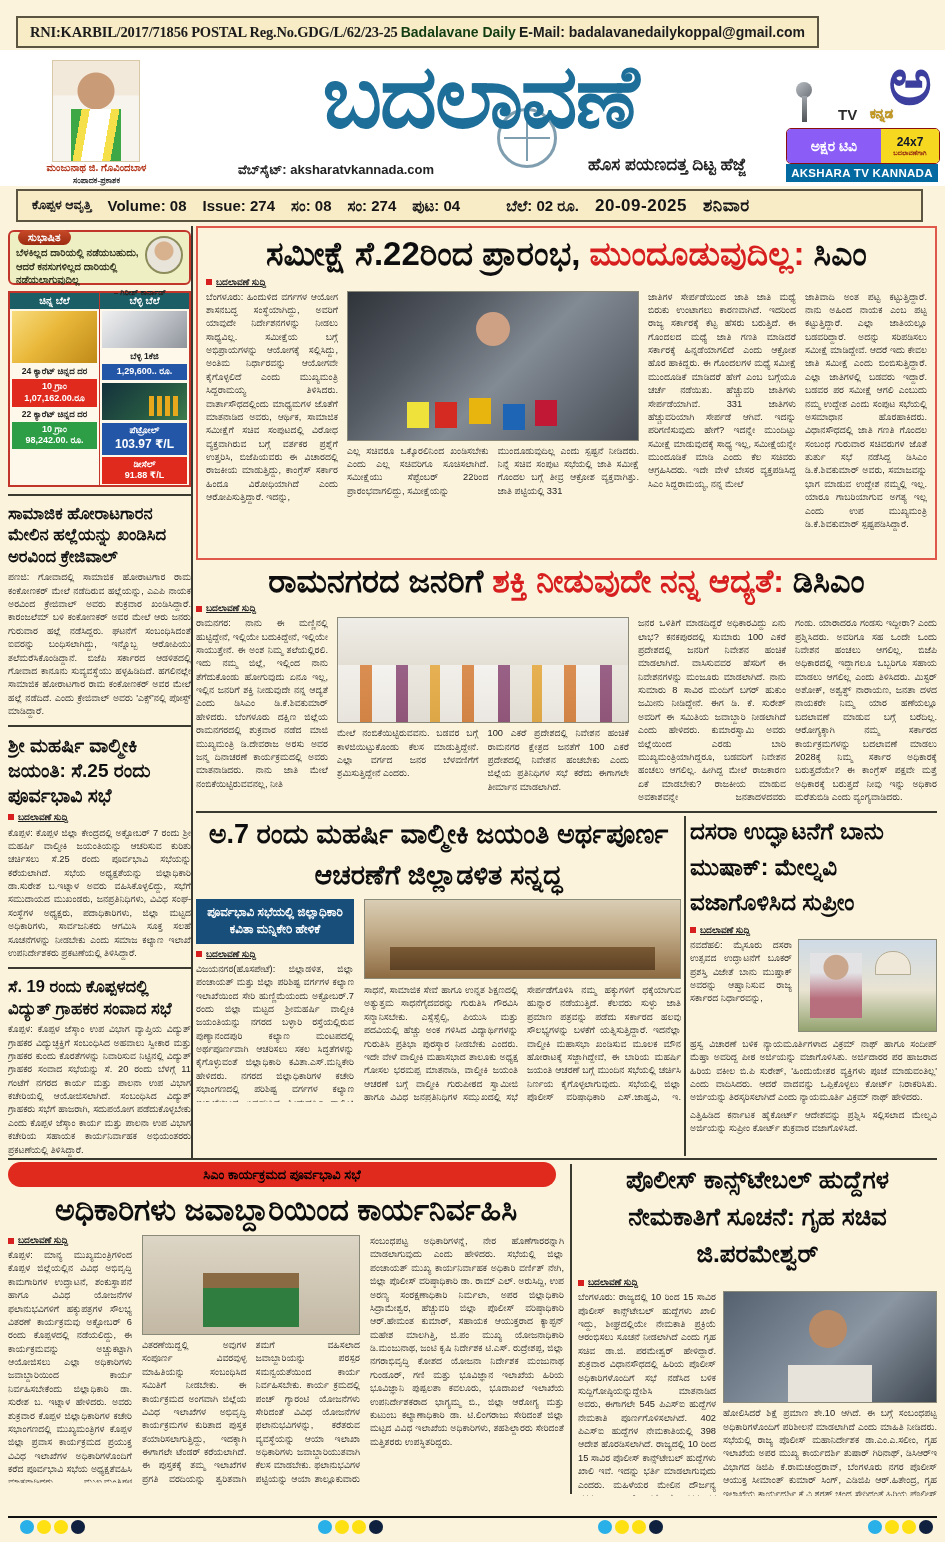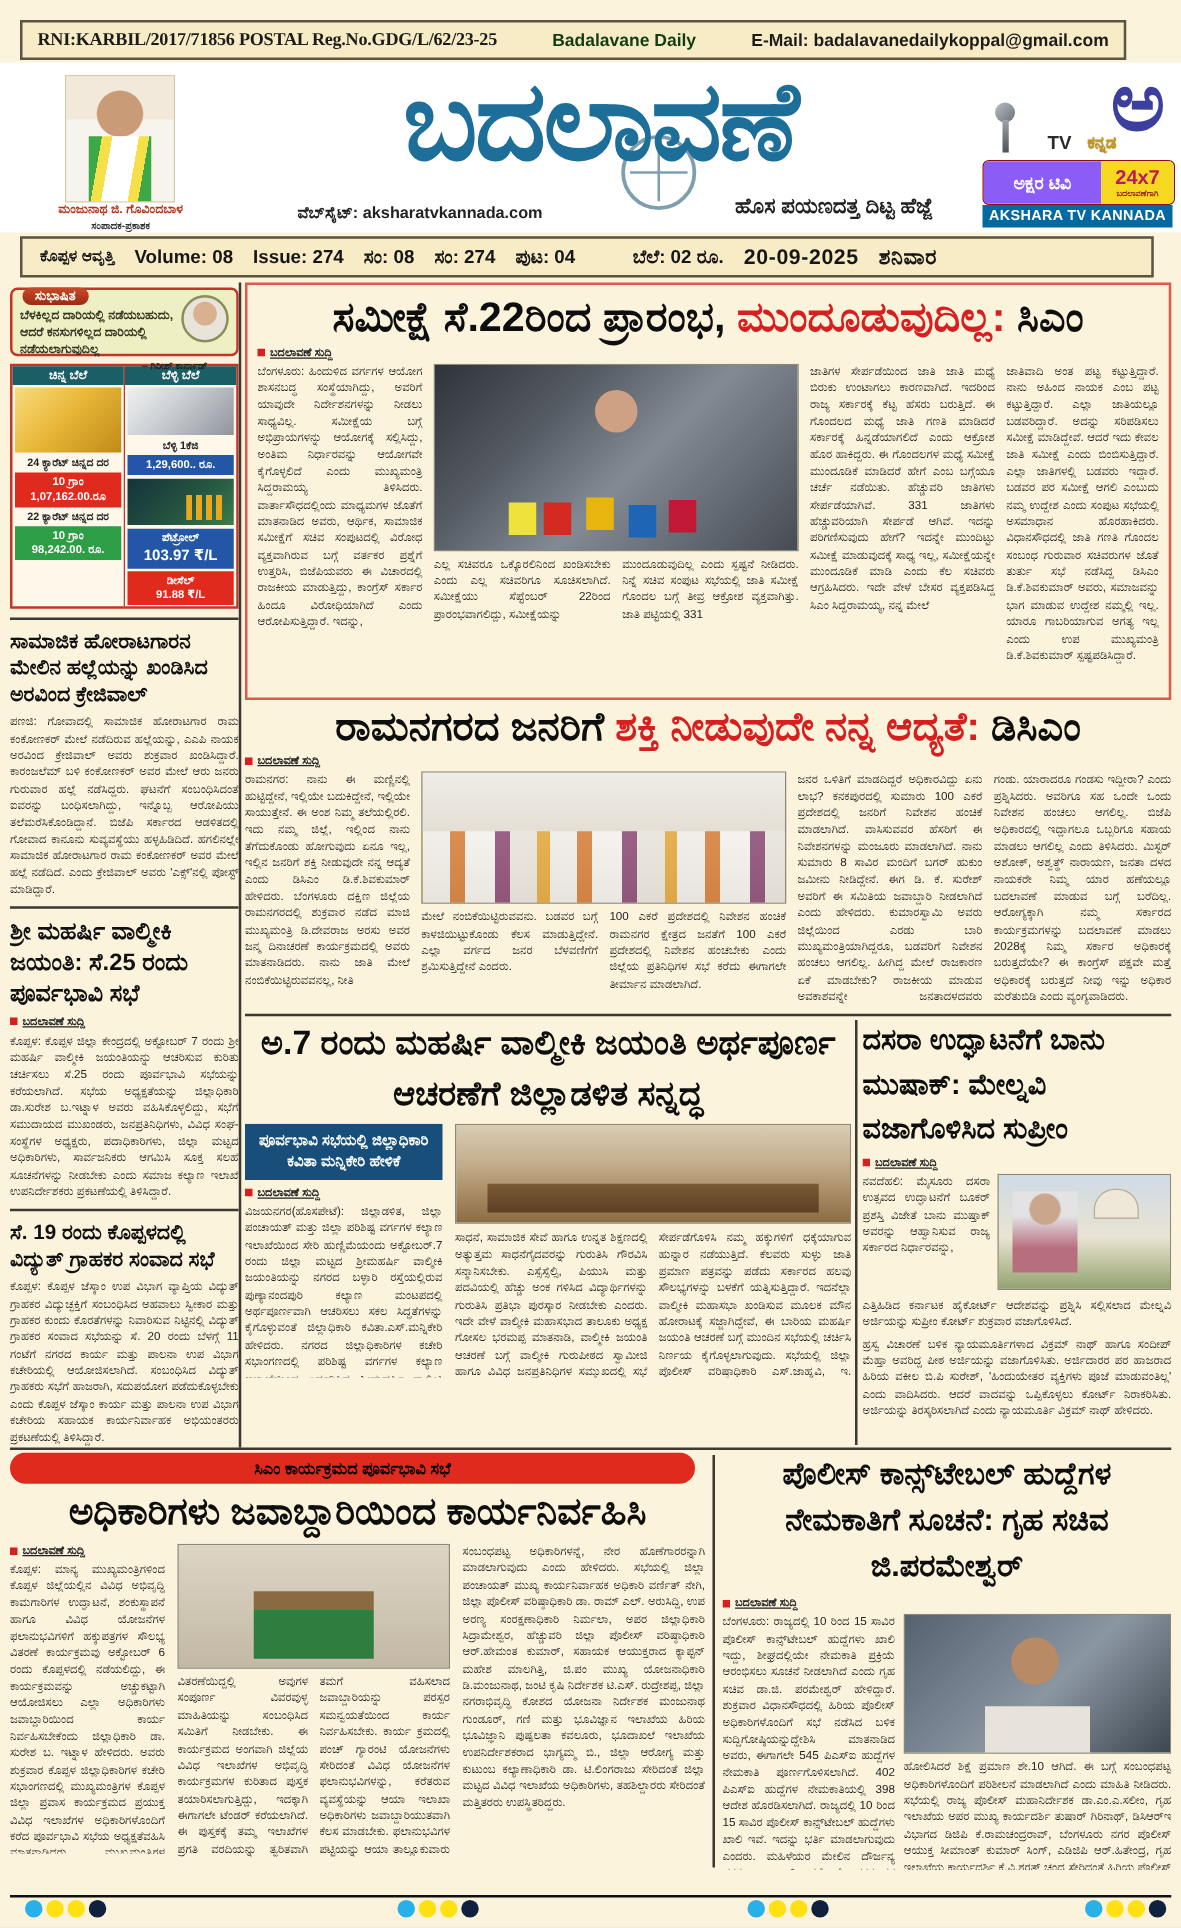--- a/index.html
+++ b/index.html
@@ -1,20 +1,20 @@
 <!DOCTYPE html>
 <html><head>
 <meta charset="utf-8">
 <style>
   html,body{margin:0;padding:0;}
   body{font-family:"Liberation Sans","DejaVu Sans",sans-serif;background:#e8e2cf;}
   .page{position:relative;width:945px;height:1542px;background:#fbf3dc;margin:0 auto;overflow:hidden;}
 
   
-  .topbar{position:absolute;left:16px;top:16px;width:885px;height:32px;background:#f8ecc6;
+  .topbar{position:absolute;left:16px;top:16px;width:803px;height:32px;background:#f8ecc6;
     border:2px solid #5a5440;display:flex;align-items:center;justify-content:space-between;padding:0 12px;box-sizing:border-box;}
   .topbar .rni{font-family:"Liberation Serif",serif;font-weight:bold;font-size:14.5px;color:#1c1c1c;letter-spacing:-0.2px;}
   .topbar .paper-en{font-size:14px;font-weight:bold;color:#123c12;}
   .topbar .email{font-size:14px;font-weight:bold;color:#1c1c1c;}
 
   
   .masthead{position:absolute;left:0;top:50px;width:945px;height:136px;background:#ffffff;}
   .editor-photo{position:absolute;left:52px;top:10px;width:86px;height:100px;border:1px solid #d8c9a8;
     background:radial-gradient(circle at 50% 30%,#c99b77 0 18px,transparent 19px),
                linear-gradient(180deg,#f3e9da 0 34%, #f7f4ee 35% 100%);}
@@ -33,21 +33,21 @@
   
   .logo{position:absolute;left:786px;top:4px;width:152px;height:128px;}
   .logo .glyph{position:absolute;right:6px;top:-12px;font-size:66px;font-weight:900;color:#3c3f9d;line-height:1.2;}
   .mic-icon{position:absolute;left:10px;top:28px;width:16px;height:16px;border-radius:50%;background:linear-gradient(135deg,#b9bec4,#6c7077);}
   .mic-icon:after{content:"";position:absolute;left:6px;top:14px;width:5px;height:26px;background:linear-gradient(180deg,#9fa4aa,#4f5357);}
   .logo .tv{position:absolute;left:52px;top:52px;font-size:15px;font-weight:900;color:#2b2b2b;}
   .logo .knd{position:absolute;left:84px;top:52px;font-size:13px;font-weight:900;color:#c79a1c;text-shadow:0 0 1px #7a5b00;}
   .logo-box{position:absolute;left:0;top:74px;width:152px;height:34px;display:flex;border-radius:5px;overflow:hidden;border:1px solid #8c0f0f;}
   .logo-box .red{flex:1;background:#8b5cf6;color:#fff;font-weight:900;font-size:14px;display:flex;align-items:center;justify-content:center;}
   .logo-box .yellow{width:58px;background:#f7d820;display:flex;flex-direction:column;align-items:center;justify-content:center;}
-  .logo-box .yellow .b247{font-size:16px;font-weight:900;color:#be185d;}
+  .logo-box .yellow .b247{font-size:12px;font-weight:900;color:#0f172a;}
   .logo-box .yellow .sub{font-size:6.5px;font-weight:bold;color:#8c1d10;}
   .logo-strip{position:absolute;left:0;top:110px;width:152px;height:18px;background:#0369a1;color:#fff;
     font-size:11.5px;font-weight:900;display:flex;align-items:center;justify-content:center;letter-spacing:.3px;}
 
   
   .issuebar{position:absolute;left:16px;top:189px;width:907px;height:33px;background:#f8ecc6;border:2px solid #5a5440;
     display:flex;align-items:center;gap:16px;padding:0 14px;box-sizing:border-box;font-weight:900;color:#161616;}
   .issuebar span{white-space:nowrap;}
   .ib-small{font-size:12.5px;}
   .ib-med{font-size:15px;}
@@ -356,22 +356,22 @@
   <div class="art-dasara">
     <div class="hl">ದಸರಾ ಉದ್ಘಾಟನೆಗೆ ಬಾನು ಮುಷಾಕ್: ಮೇಲ್ನವಿ ವಜಾಗೊಳಿಸಿದ ಸುಪ್ರೀಂ</div>
     <div class="byline">
         <span class="sq"></span>
         <span>ಬದಲಾವಣೆ ಸುದ್ದಿ</span>
       </div>
     <div class="d-row">
       <div class="bt">ನವದೆಹಲಿ: ಮೈಸೂರು ದಸರಾ ಉತ್ಸವದ ಉದ್ಘಾಟನೆಗೆ ಬೂಕರ್ ಪ್ರಶಸ್ತಿ ವಿಜೇತೆ ಬಾನು ಮುಷ್ತಾಕ್ ಅವರನ್ನು ಆಹ್ವಾನಿಸುವ ರಾಜ್ಯ ಸರ್ಕಾರದ ನಿರ್ಧಾರವನ್ನು,</div>
       <div class="photo ph-court"></div>
     </div>
+    <div class="bt para">ಹ್ರಸ್ವ ವಿಚಾರಣೆ ಬಳಿಕ ನ್ಯಾಯಮೂರ್ತಿಗಳಾದ ವಿಕ್ರಮ್ ನಾಥ್ ಹಾಗೂ ಸಂದೀಪ್ ಮೆಹ್ತಾ ಅವರಿದ್ದ ಪೀಠ ಅರ್ಜಿಯನ್ನು ವಜಾಗೊಳಿಸಿತು. ಅರ್ಜಿದಾರರ ಪರ ಹಾಜರಾದ ಹಿರಿಯ ವಕೀಲ ಬಿ.ಪಿ ಸುರೇಶ್, 'ಹಿಂದುಯೇತರ ವ್ಯಕ್ತಿಗಳು ಪೂಜೆ ಮಾಡುವಂತಿಲ್ಲ' ಎಂದು ವಾದಿಸಿದರು. ಆದರೆ ವಾದವನ್ನು ಒಪ್ಪಿಕೊಳ್ಳಲು ಕೋರ್ಟ್ ನಿರಾಕರಿಸಿತು. ಅರ್ಜಿಯನ್ನು ತಿರಸ್ಕರಿಸಲಾಗಿದೆ ಎಂದು ನ್ಯಾಯಮೂರ್ತಿ ವಿಕ್ರಮ್ ನಾಥ್ ಹೇಳಿದರು.</div>
     <div class="bt para">ಎತ್ತಿಹಿಡಿದ ಕರ್ನಾಟಕ ಹೈಕೋರ್ಟ್ ಆದೇಶವನ್ನು ಪ್ರಶ್ನಿಸಿ ಸಲ್ಲಿಸಲಾದ ಮೇಲ್ನವಿ ಅರ್ಜಿಯನ್ನು ಸುಪ್ರೀಂ ಕೋರ್ಟ್ ಶುಕ್ರವಾರ ವಜಾಗೊಳಿಸಿದೆ.</div>
-    <div class="bt para">ಹ್ರಸ್ವ ವಿಚಾರಣೆ ಬಳಿಕ ನ್ಯಾಯಮೂರ್ತಿಗಳಾದ ವಿಕ್ರಮ್ ನಾಥ್ ಹಾಗೂ ಸಂದೀಪ್ ಮೆಹ್ತಾ ಅವರಿದ್ದ ಪೀಠ ಅರ್ಜಿಯನ್ನು ವಜಾಗೊಳಿಸಿತು. ಅರ್ಜಿದಾರರ ಪರ ಹಾಜರಾದ ಹಿರಿಯ ವಕೀಲ ಬಿ.ಪಿ ಸುರೇಶ್, 'ಹಿಂದುಯೇತರ ವ್ಯಕ್ತಿಗಳು ಪೂಜೆ ಮಾಡುವಂತಿಲ್ಲ' ಎಂದು ವಾದಿಸಿದರು. ಆದರೆ ವಾದವನ್ನು ಒಪ್ಪಿಕೊಳ್ಳಲು ಕೋರ್ಟ್ ನಿರಾಕರಿಸಿತು. ಅರ್ಜಿಯನ್ನು ತಿರಸ್ಕರಿಸಲಾಗಿದೆ ಎಂದು ನ್ಯಾಯಮೂರ್ತಿ ವಿಕ್ರಮ್ ನಾಥ್ ಹೇಳಿದರು.</div>
   </div>
 
   <div class="art-officials">
     <div class="banner">ಸಿಎಂ ಕಾರ್ಯಕ್ರಮದ ಪೂರ್ವಭಾವಿ ಸಭೆ</div>
     <div class="hl">ಅಧಿಕಾರಿಗಳು ಜವಾಬ್ದಾರಿಯಿಂದ ಕಾರ್ಯನಿರ್ವಹಿಸಿ</div>
     <div class="o-cols">
       <div class="o-c1">
         <div class="byline">
             <span class="sq"></span>
             <span>ಬದಲಾವಣೆ ಸುದ್ದಿ</span>

